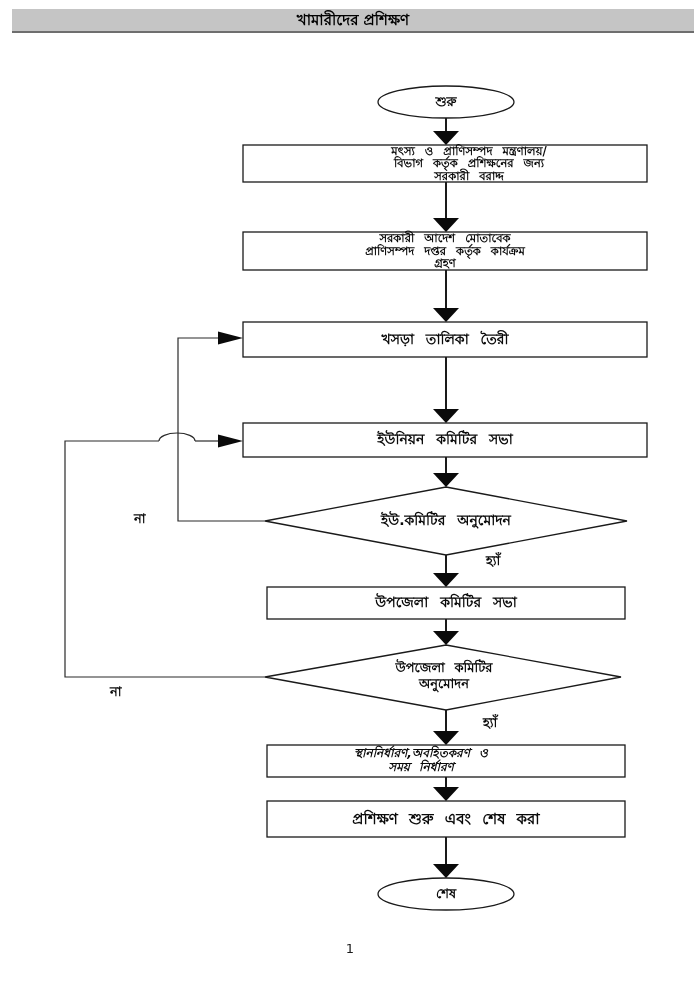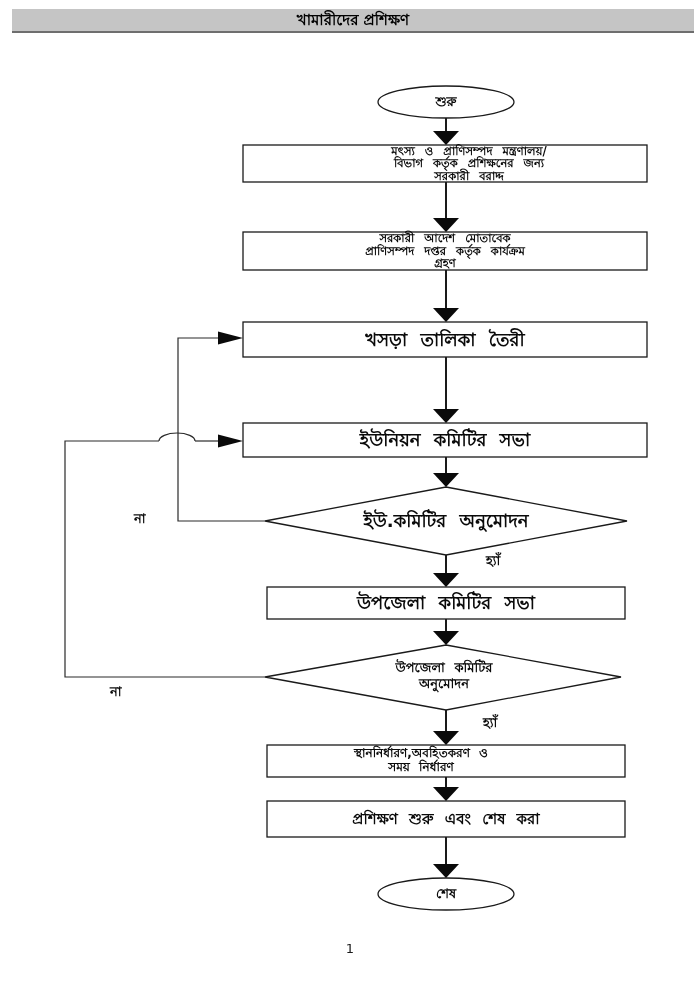--- a/index.html
+++ b/index.html
@@ -16,21 +16,21 @@
   .flow-svg .conn{stroke:#1a1a1a;stroke-width:2px;fill:none;}
   .flow-svg .loop{stroke:#2a2a2a;stroke-width:1.2px;fill:none;}
   .flow-svg .head{fill:#0a0a0a;stroke:none;}
   .node{
     position:absolute;display:flex;flex-direction:column;align-items:center;justify-content:center;
     font-weight:700;color:#0a0a0a;line-height:1.1;
   }
   .node .ln{display:block;}
   .sm{font-size:11.5px;word-spacing:6px;}
   .md{font-size:12px;word-spacing:5px;}
-  .lg{font-size:18px;word-spacing:7px;}
+  .lg{font-size:14px;word-spacing:7px;}
   .branch-label{position:absolute;font-size:13px;font-weight:700;color:#0a0a0a;}
   .pagenum{position:absolute;left:0;top:941px;width:700px;text-align:center;font-size:13px;color:#1a1a1a;}
 </style>
 </head>
 <body>
 
 <div class="page">
 
   <header class="titlebar">
     <span class="title-text">খামারীদের প্রশিক্ষণ</span>
@@ -134,21 +134,21 @@
 
   <div class="node lg" style="left:267px;top:587px;width:358px;height:32px;">
     <span class="ln">উপজেলা কমিটির সভা</span>
   </div>
 
   <div class="node md" style="left:266px;top:645px;width:356px;height:62px;font-size:13px;line-height:1.25;">
     <span class="ln">উপজেলা কমিটির</span>
     <span class="ln">অনুমোদন</span>
   </div>
 
-  <div class="node md" style="left:267px;top:745px;width:308px;height:32px;line-height:1.15;">
+  <div class="node md" style="left:267px;top:745px;width:308px;height:32px;line-height:1.15;font-style:italic;">
     <span class="ln">স্থাননির্ধারণ,অবহিতকরণ ও</span>
     <span class="ln">সময় নির্ধারণ</span>
   </div>
 
   <div class="node md" style="left:267px;top:801px;width:358px;height:36px;font-size:15px;word-spacing:6px;">
     <span class="ln">প্রশিক্ষণ শুরু এবং শেষ করা</span>
   </div>
 
   <div class="node lg" style="left:378px;top:878px;width:136px;height:32px;font-size:13px;">
     <span class="ln">শেষ</span>

